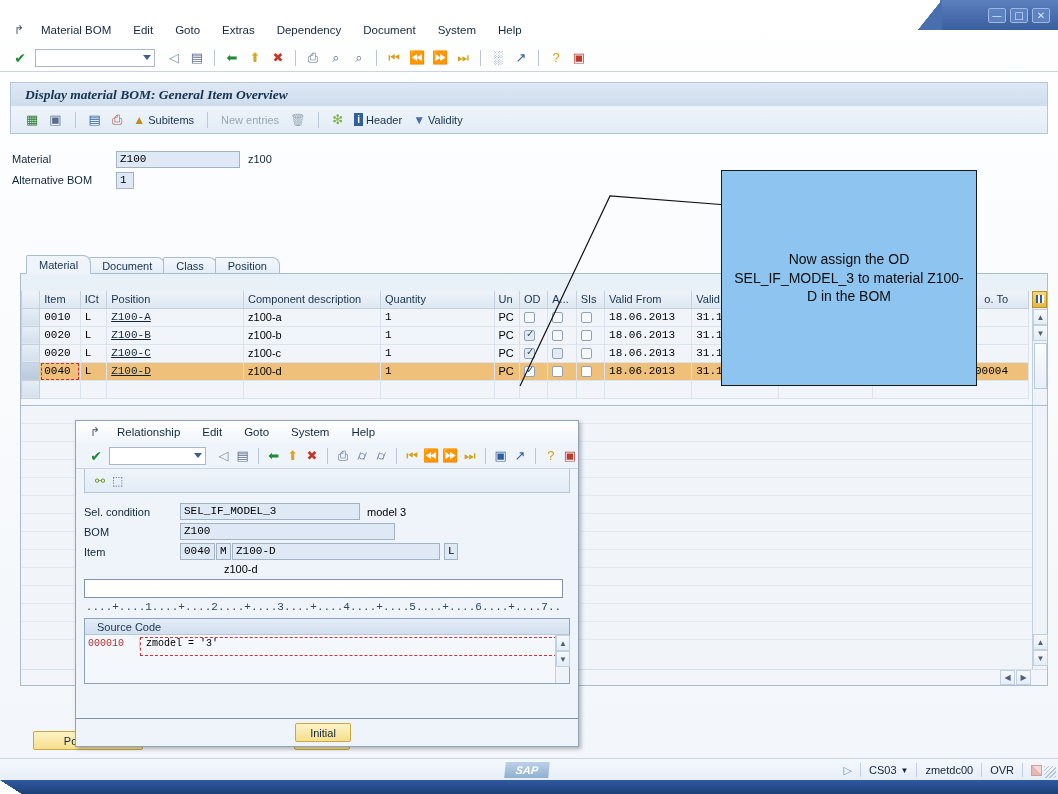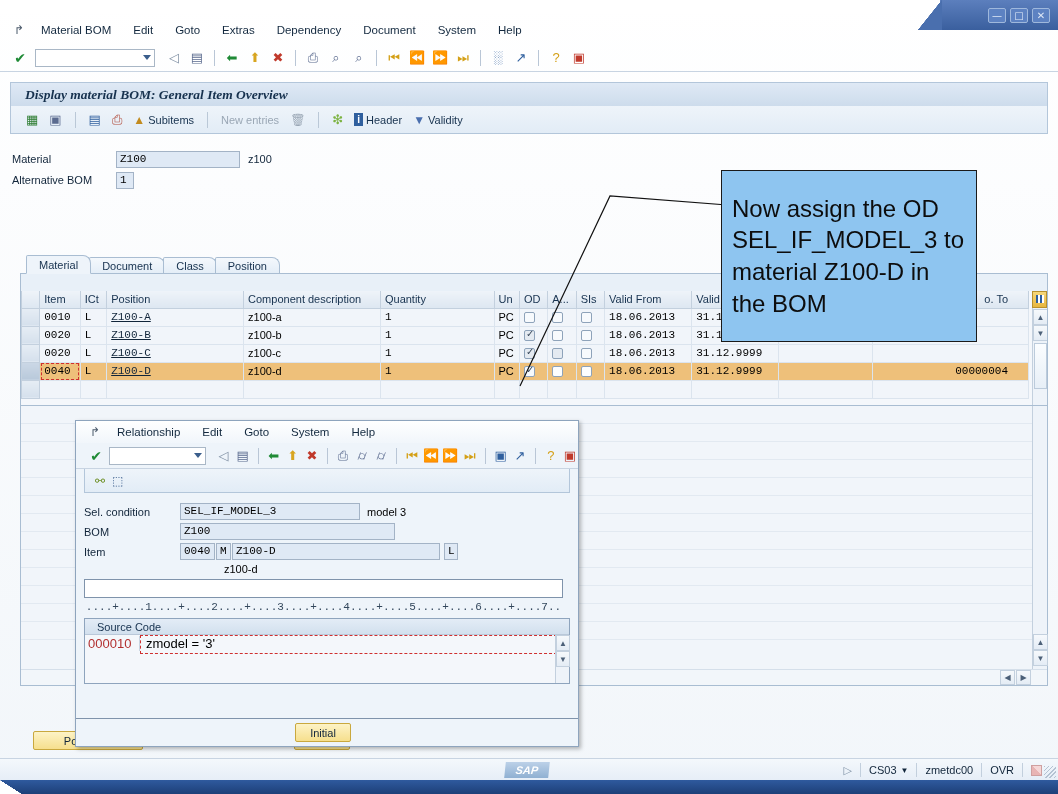--- a/index.html
+++ b/index.html
@@ -250,24 +250,24 @@
     content:"";position:absolute;left:0;top:0;width:22px;height:14px;
     background:linear-gradient(to top right,#ffffff 49%, transparent 50%);
   }
   .resize-grip{
     position:absolute; right:2px; bottom:16px; width:12px; height:12px;
     background:repeating-linear-gradient(135deg,#b4c2d2 0 1px,transparent 1px 3px);
   }
 
   
   .callout {
-    position:absolute; left:721px; top:170px; width:256px; height:172px;
+    position:absolute; left:721px; top:170px; width:256px; height:216px;
     background:#8ec5f0; border:1px solid #1a1a1a;
-    display:flex; align-items:center; justify-content:center; text-align:left;
-    font-size:24px; color:#0d0d0d; line-height:1.32; padding:6px 10px;
+    display:flex; align-items:center; justify-content:center; text-align:center;
+    font-size:14px; color:#0d0d0d; line-height:1.32; padding:6px 10px;
     font-family:"Liberation Sans", sans-serif;
     z-index:40;
   }
   .leader { position:absolute; left:500px; top:170px; width:240px; height:230px;
             z-index:39; pointer-events:none; }
 
   
   .dialog {
     position:absolute; left:75px; top:420px; width:504px; height:327px;
     background:#eef4fa; border:1px solid #8ea4bd;
@@ -305,21 +305,21 @@
     margin:5px 8px 0 8px; border:1px solid #8ea4bd; background:#f4f7fb;
     height:66px; position:relative;
   }
   .srchdr{
     height:16px; background:linear-gradient(#e3ecf6,#d2e0ee);
     border-bottom:1px solid #b9c8d9; font-size:11px; color:#16314e;
     display:flex;align-items:center; padding-left:12px;
   }
   .srcline{
     display:flex; align-items:center; height:17px;
-    font-family:Liberation Sans, sans-serif; font-size:13px;
+    font-family:Liberation Mono, monospace; font-size:10px;
   }
   .srcno{ color:#b23030; width:54px; padding-left:3px; }
   .srccode{ position:relative; padding-left:6px; flex:1; border-left:1px solid #c9d5e2;}
   .srcsel:before{
     content:""; position:absolute; left:0px; top:-1px; width:420px; height:17px;
     border:1px dashed #cf3030; pointer-events:none;
   }
   .src-scroll{
     position:absolute; right:0; top:16px; width:14px; bottom:0; background:#eef3f9;
     border-left:1px solid #c3d0de;

